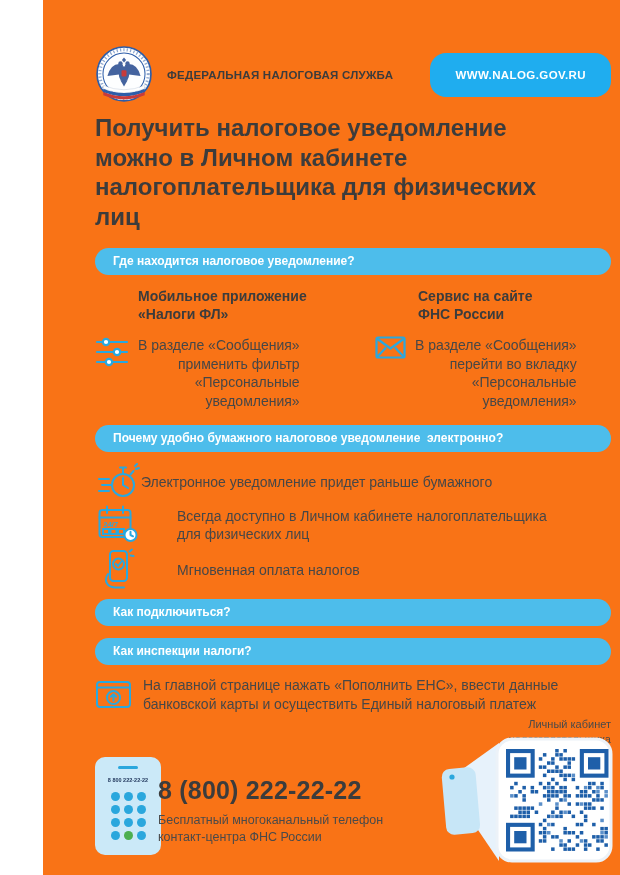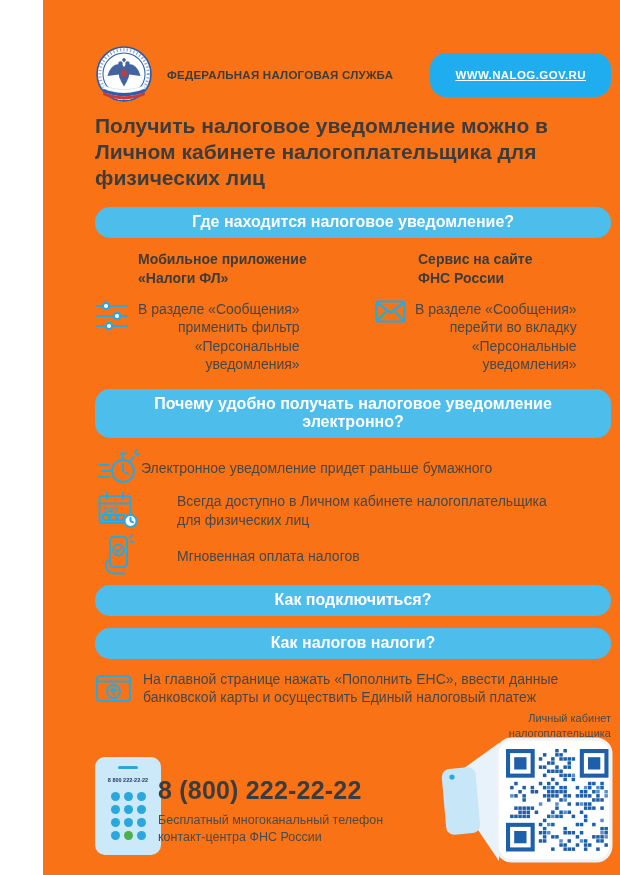--- a/index.html
+++ b/index.html
@@ -10,30 +10,30 @@
   }
   .content { position:absolute; left:52px; top:0; width:516px; }
 
   
   .hdr { display:flex; align-items:center; margin-top:46px; height:58px; }
   .hdr-logo { width:58px; height:58px; flex:none; }
   .hdr-agency { margin-left:14px; font-size:11.5px; font-weight:bold; letter-spacing:.25px; color:#3c3c3c; }
   .hdr-pill {
     margin-left:auto; background:#1fadef; color:#fff; font-weight:bold;
     font-size:11.5px; letter-spacing:.4px; padding:16px 25px; border-radius:16px;
-    border:none; cursor:pointer; font-family:inherit;text-decoration:underline;
+    border:none; cursor:pointer; font-family:inherit;
   }
 
   
-  .title { margin-top:9px; font-size:21px; line-height:1.23; font-weight:bold; color:#3c3c3c; width:492px; }
+  .title { margin-top:9px; font-size:24px; line-height:1.23; font-weight:bold; color:#3c3c3c; width:492px; }
 
   
   .banner {
     margin-top:17px; background:#4dbdeb; color:#fff; font-weight:bold;
-    font-size:16px; padding:6px 18px 7px 18px; border-radius:15px; white-space:pre-wrap;text-align:center;
+    font-size:12px; padding:6px 18px 7px 18px; border-radius:15px; white-space:pre-wrap;
   }
   .banner.b2 { margin-top:15px; }
   .banner.b3 { margin-top:9px; }
   .banner.b4 { margin-top:11px; }
 
   
   .cols { display:grid; grid-template-columns:280px auto; margin-top:12px; }
   .col-head { margin-left:43px; font-size:14px; font-weight:bold; line-height:1.3; white-space:pre-line; color:#3c3c3c; }
   .icon-row { display:flex; align-items:flex-start; margin-top:13px;text-align:right; }
   .icon-row .ic { flex:none; margin-right:9px; }
@@ -138,21 +138,21 @@
             </g>
           </svg>
           <div class="body-text">В разделе «Сообщения»
 перейти во вкладку
 «Персональные
 уведомления»</div>
         </div>
       </div>
     </div>
 
-    <div class="banner b2">Почему удобно получать налоговое уведомление  электронно?</div>
+    <div class="banner b2">Почему удобно бумажного налоговое уведомление  электронно?</div>
 
     <div class="benefit">
       <svg class="ic" width="42" height="38" viewBox="0 0 42 38">
         <g stroke="#29a8df" stroke-width="2" fill="none" stroke-linecap="round">
           <circle cx="26" cy="23" r="11"></circle>
           <path d="M26,23 L26,16 M26,23 L31,26"></path>
           <path d="M23,5.5 L29,5.5 M26,5.5 L26,11"></path>
           <path d="M36.5,9 L33.5,12.5"></path>
           <path d="M38,4 l2,-2 m-1,5 l3,-1"></path>
           <path d="M2,17 L12,17 M5,23 L13.5,23 M2,29 L12,29"></path>
@@ -191,21 +191,21 @@
         </g>
       </svg>
       <div class="body-text">Мгновенная оплата налогов</div>
     </div>
 
     <div class="banner b3">Как подключиться?</div>
 
     <div class="checks">
     </div>
 
-    <div class="banner b4">Как налогов налоги?</div>
+    <div class="banner b4">Как инспекции налоги?</div>
 
     <div class="pay-row">
       <svg class="ic" width="38" height="32" viewBox="0 0 38 32">
         <g stroke="#29a8df" stroke-width="2" fill="none" stroke-linecap="round" stroke-linejoin="round">
           <rect x="2" y="4" width="33" height="25" rx="3"></rect>
           <path d="M2,9.5 L35,9.5"></path>
           <circle cx="18.5" cy="19.5" r="6.5"></circle>
           <path d="M18.5,22.8 L18.5,16.5 M15.8,18.8 L18.5,16.2 L21.2,18.8"></path>
         </g>
       </svg>

